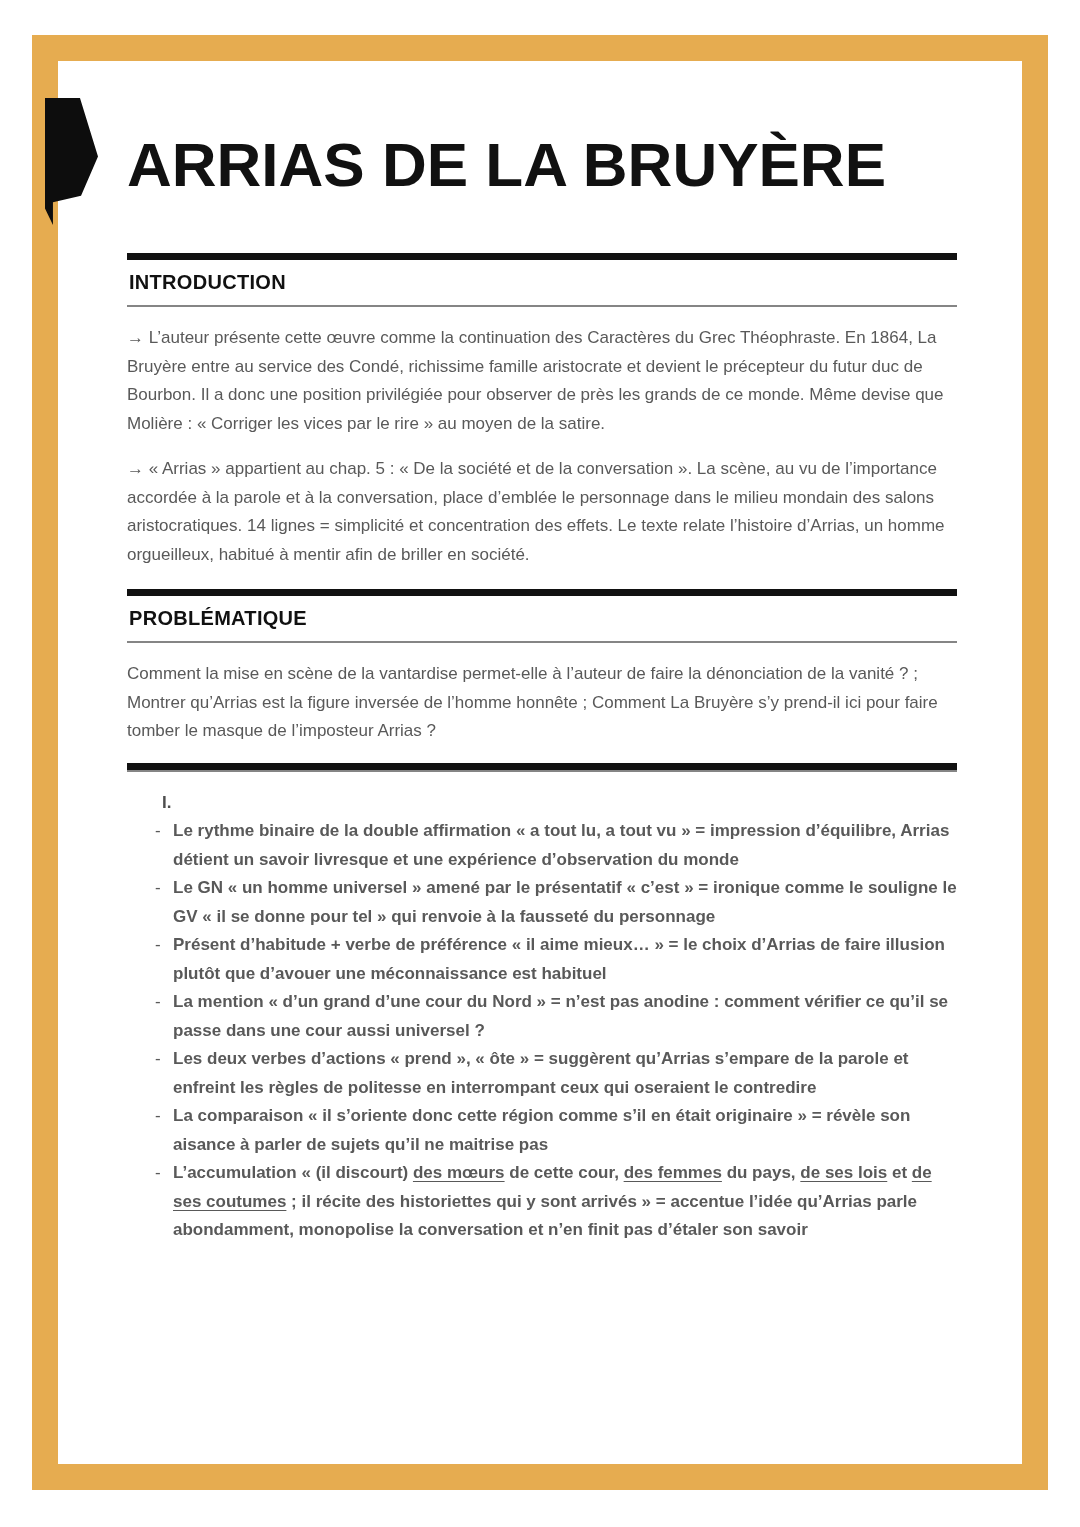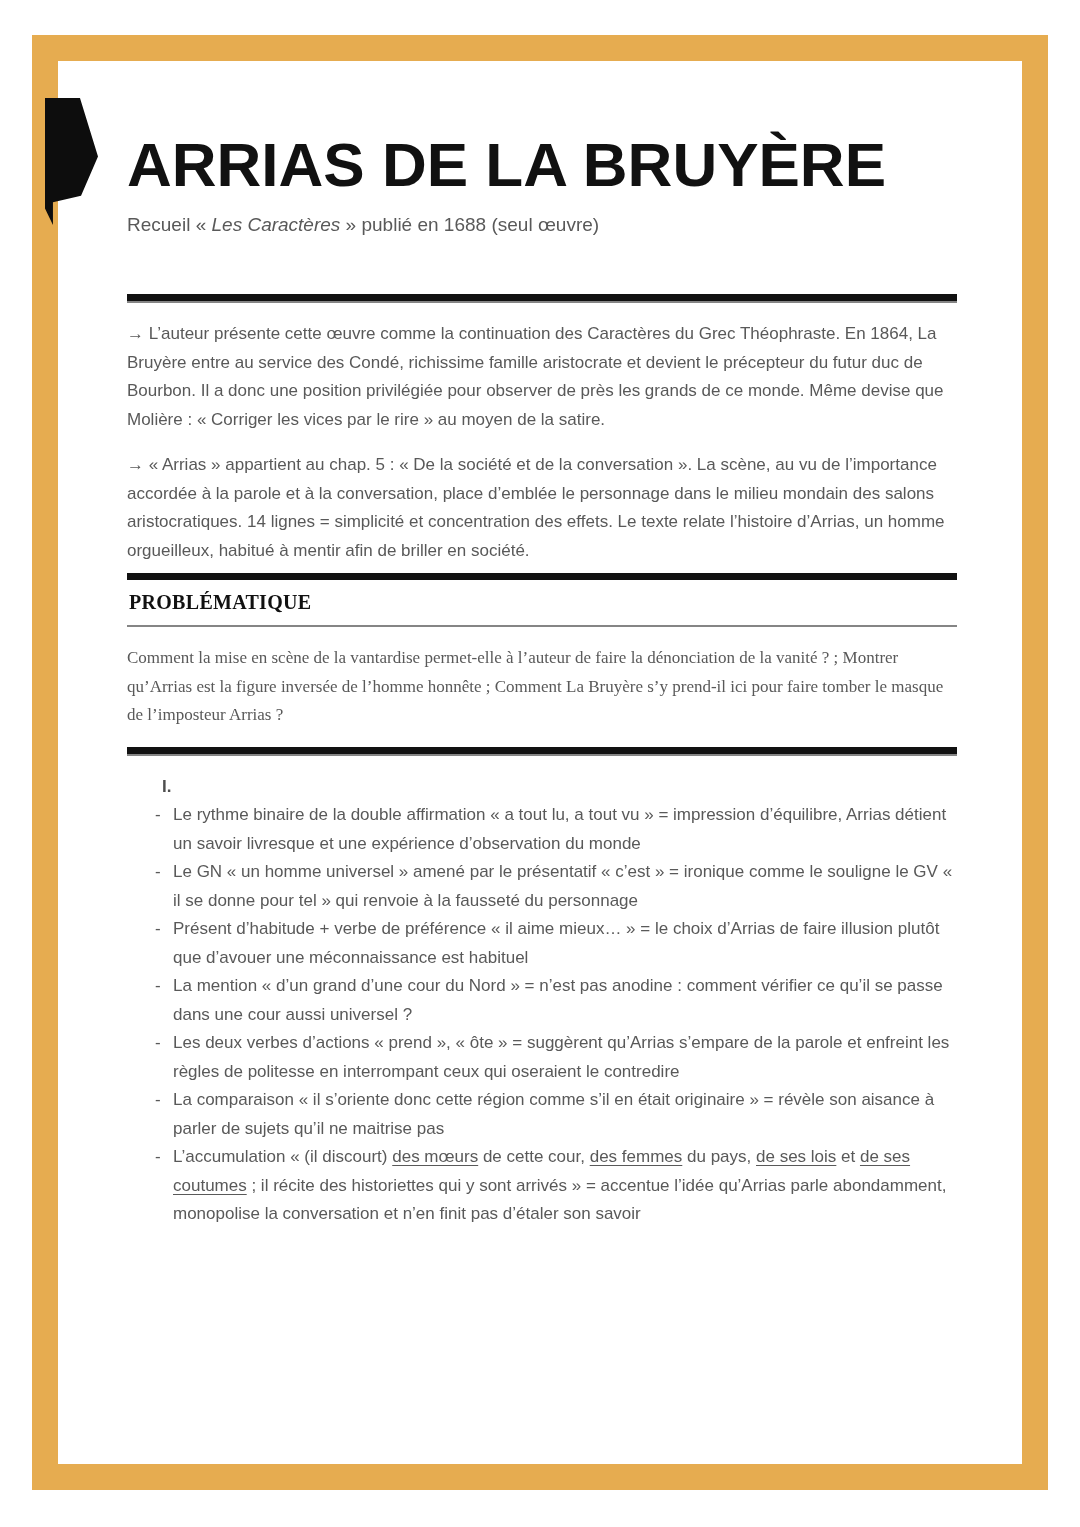--- a/index.html
+++ b/index.html
@@ -44,21 +44,21 @@
   }
   .doc-subtitle {
     margin-top: 16px;
     font-size: 19px;
     line-height: 25px;
     color: #595959;
   }
   .doc-subtitle .it { font-style: italic; }
   .section { margin-top: 0; }
   .section.first { margin-top: 57px; }
-  .section.gap20 { margin-top: 8px; font-family: Liberation Serif, serif; }
+  .section.gap20 { margin-top: 20px; }
   .section.gap17 { margin-top: 17px; }
   .rule-top { height: 7px; background: #111111; }
   .rule-bottom { height: 2px; background: #858585; }
   h2.section-heading {
     font-size: 20px;
     font-weight: bold;
     color: #111111;
     letter-spacing: 0.3px;
     line-height: 1;
     padding: 12px 0 13px 2px;
@@ -74,44 +74,44 @@
     display: flex;
     font-size: 17px;
     line-height: 28.5px;
     font-weight: bold;
     color: #4e4e4e;
   }
   .part-heading .numeral { margin-left: 35px; width: 68px; }
   ul.exp-list { list-style: none; font-size: 17px; line-height: 28.5px; }
   ul.exp-list li { display: flex; }
   ul.exp-list .marker { margin-left: 28px; width: 18px; flex: 0 0 18px; }
-  ul.exp-list .text { flex: 1; }
+  ul.exp-list .text { flex: 1; font-weight: bold; }
   .seg.u {
     text-decoration: underline;
     text-underline-offset: 3px;
     text-decoration-thickness: 1px;
   }
 </style>
 </head>
 <body style="--accent: #E6AC50;">
 
 <div class="page">
 
   <div class="frame"></div>
 
   <div class="bookmark"></div>
 
   <div class="content">
 
     <h1 class="doc-title">ARRIAS DE LA BRUYÈRE</h1>
 
-    <p class="doc-subtitle"><span>Recueil « </span><span class="it">Les Caractères</span><span> » publié en 1688 (seul œuvre)</span></p>
 
     <section class="section first">
       <div class="rule-top"></div>
+      <h2 class="section-heading">INTRODUCTION</h2>
       <div class="rule-bottom"></div>
 
       <p class="body-par">→ L’auteur présente cette œuvre comme la continuation des Caractères du Grec Théophraste. En 1864, La Bruyère entre au service des Condé, richissime famille aristocrate et devient le précepteur du futur duc de Bourbon. Il a donc une position privilégiée pour observer de près les grands de ce monde. Même devise que Molière : « Corriger les vices par le rire » au moyen de la satire.</p>
       <p class="body-par">→ « Arrias » appartient au chap. 5 : « De la société et de la conversation ». La scène, au vu de l’importance accordée à la parole et à la conversation, place d’emblée le personnage dans le milieu mondain des salons aristocratiques. 14 lignes = simplicité et concentration des effets. Le texte relate l’histoire d’Arrias, un homme orgueilleux, habitué à mentir afin de briller en société.</p>
     </section>
 
     <section class="section gap20">
       <div class="rule-top"></div>
       <h2 class="section-heading">PROBLÉMATIQUE</h2>
       <div class="rule-bottom"></div>

